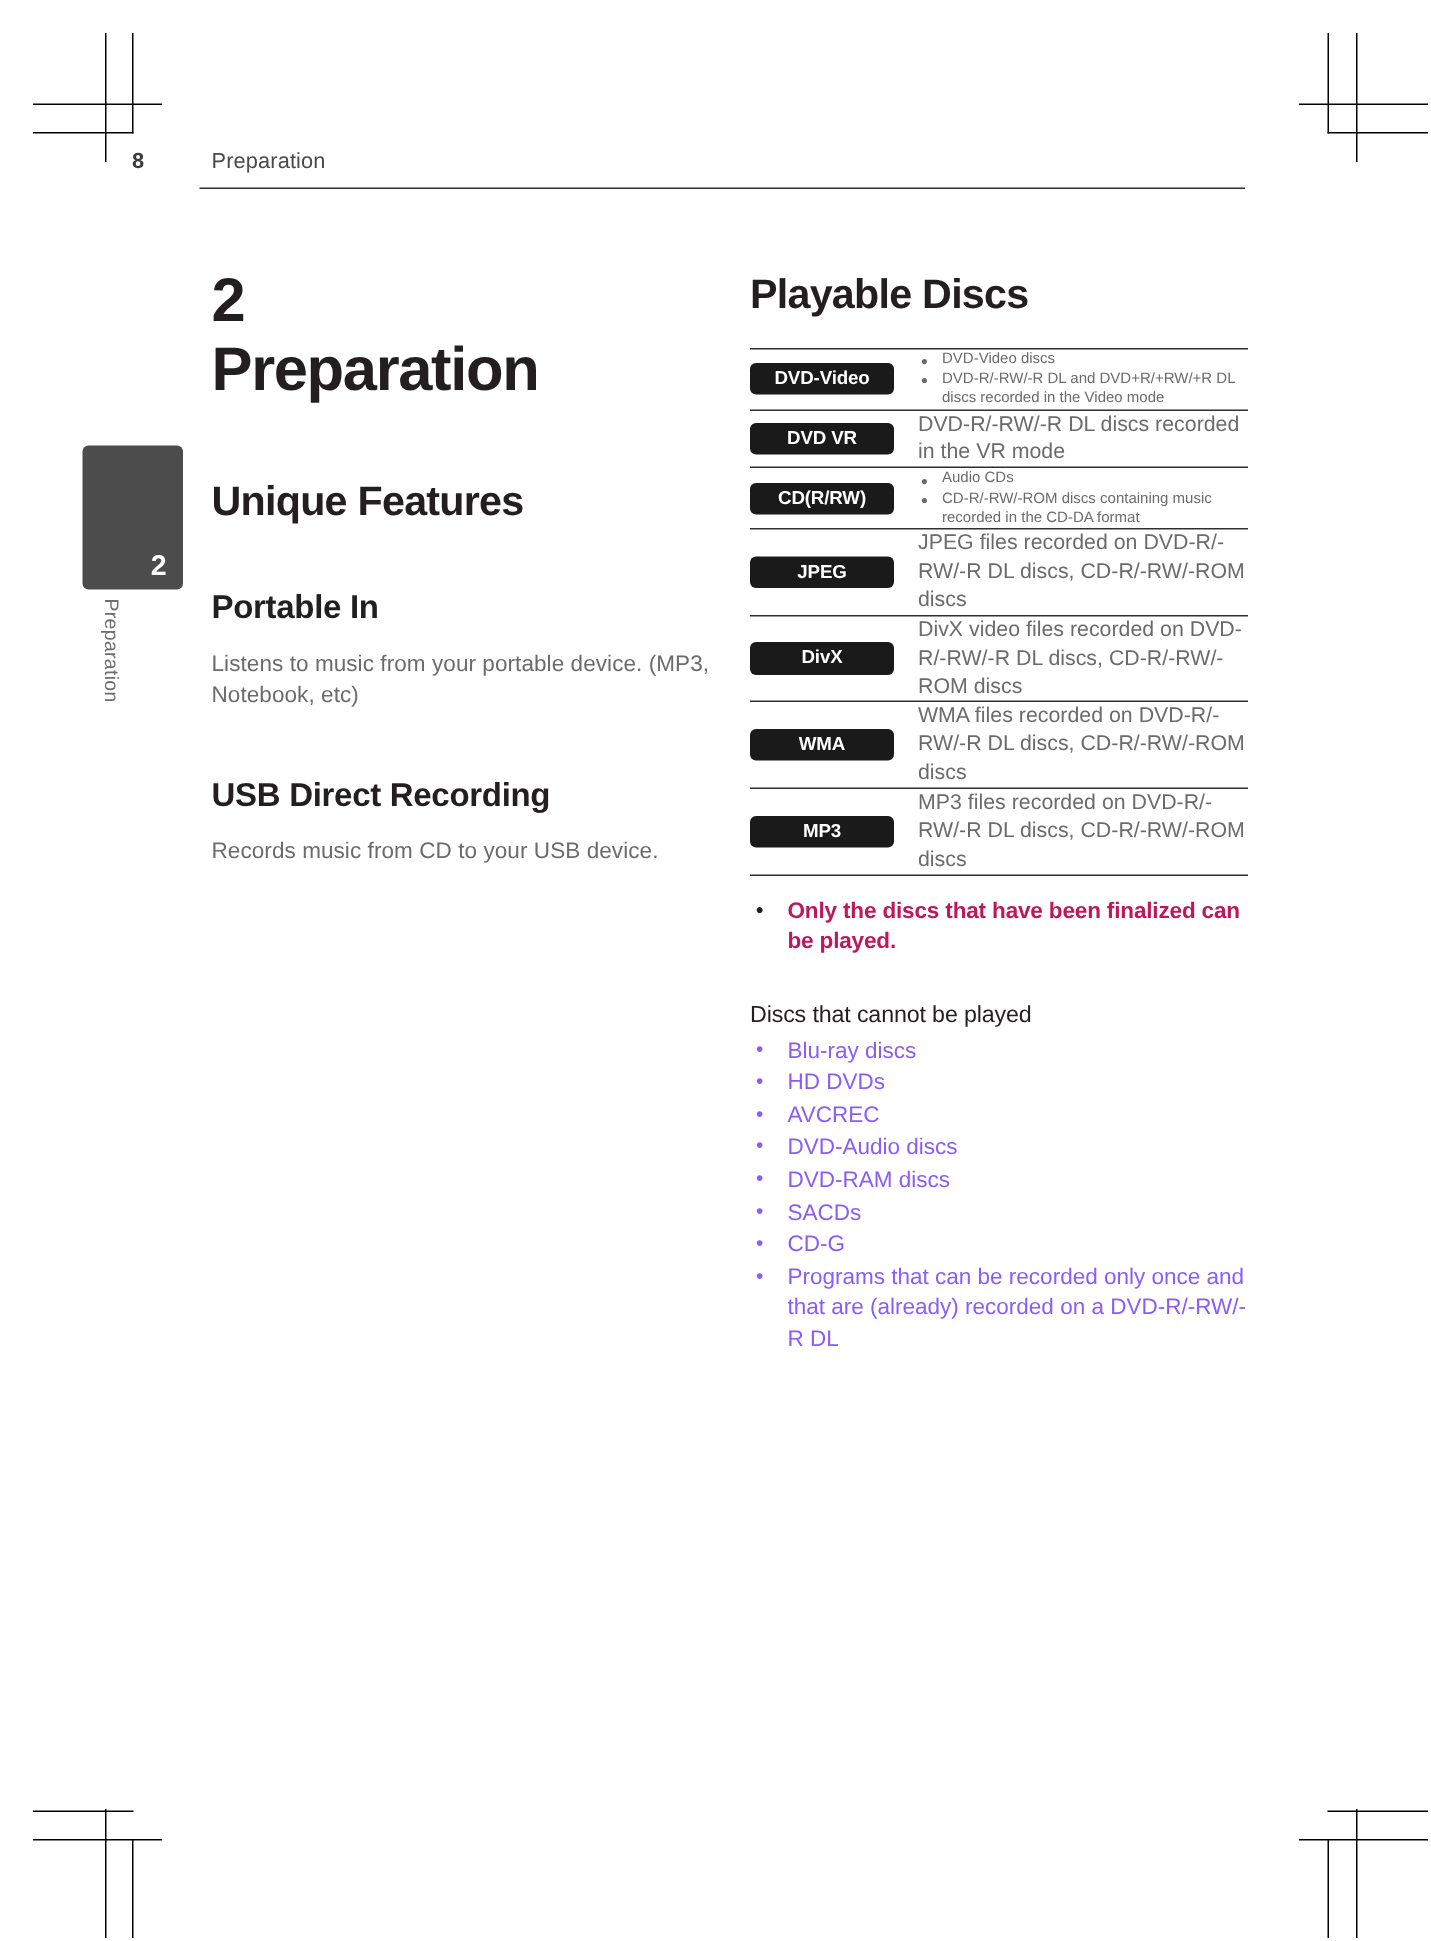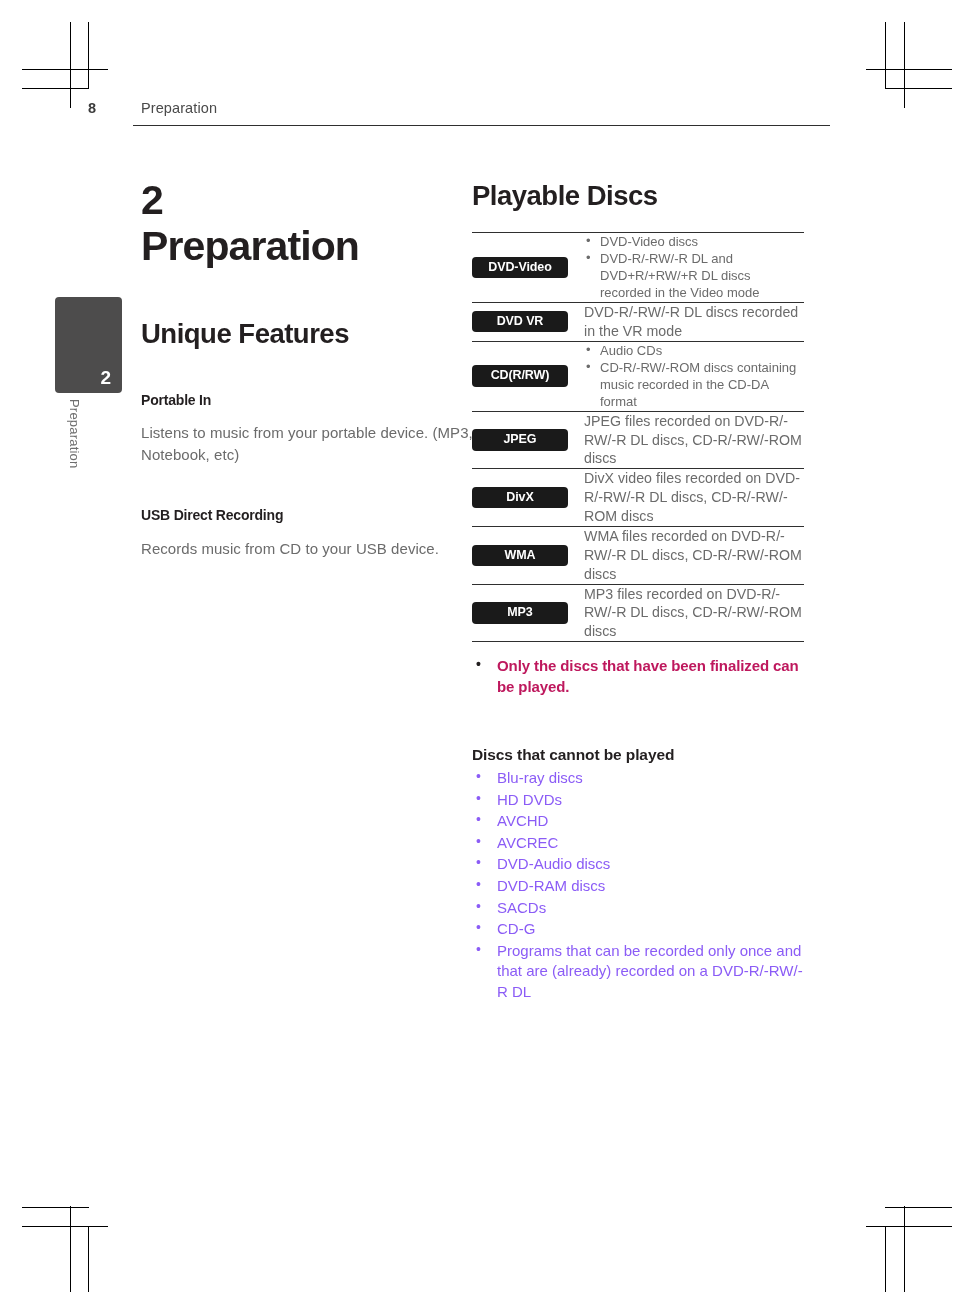--- a/index.html
+++ b/index.html
@@ -92,21 +92,21 @@
 
   
   #left-col {
     position: absolute;
     left: 141px;
     top: 180px;
     width: 345px;
   }
   #right-col {
     position: absolute;
-    left: 472px;
+    left: 500px;
     top: 180px;
     width: 332px;
   }
 
   
   .chapter-num {
     font-size: 41px;
     font-weight: bold;
     color: #231f20;
     line-height: 1.0;
@@ -123,33 +123,32 @@
 
   
   .h1 {
     font-size: 27.5px;
     font-weight: bold;
     color: #231f20;
     letter-spacing: -0.5px;
     line-height: 1.15;
   }
   .h2 {
-    font-size: 14px;
+    font-size: 22px;
     font-weight: bold;
     color: #231f20;
     letter-spacing: -0.2px;
     line-height: 1.2;
   }
   .h3 {
     font-size: 15.5px;
-    font-weight: bold;
+    font-weight: normal;
     color: #231f20;
     letter-spacing: -0.1px;
     line-height: 1.25;
-    margin-top: 19px;
   }
 
   
   .body {
     font-size: 15px;
     color: #6b6b6b;
     line-height: 1.42;
     letter-spacing: .05px;
   }
 
@@ -204,21 +203,21 @@
   }
   
   ul.tl {
     list-style: none;
     margin: 0;
     padding: 0;
   }
   ul.tl li {
     position: relative;
     padding-left: 16px;
-    font-size: 13px;
+    font-size: 10px;
     color: #6b6b6b;
     line-height: 1.33;
   }
   ul.tl li::before {
     content: "\2022";
     position: absolute;
     left: 2px;
     top: -0.5px;
     color: #6b6b6b;
     font-size: 13px;
@@ -422,21 +421,20 @@
       <li class="strong">Only the discs that have been finalized can be played.</li>
     </ul>
 
     <div class="gap-20"></div>
 
     <div class="h3">Discs that cannot be played</div>
 
     <ul class="cannot">
       <li>Blu-ray discs</li>
       <li>HD DVDs</li>
-      <li>AVCHD</li>
       <li>AVCREC</li>
       <li>DVD-Audio discs</li>
       <li>DVD-RAM discs</li>
       <li>SACDs</li>
       <li>CD-G</li>
       <li>Programs that can be recorded only once and that are (already) recorded on a DVD-R/-RW/-R DL</li>
     </ul>
 
   </div>
 

